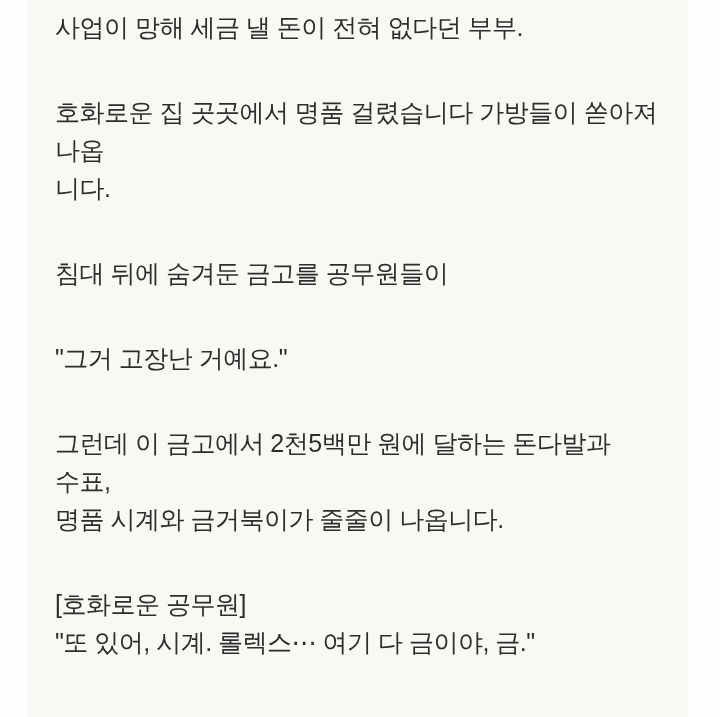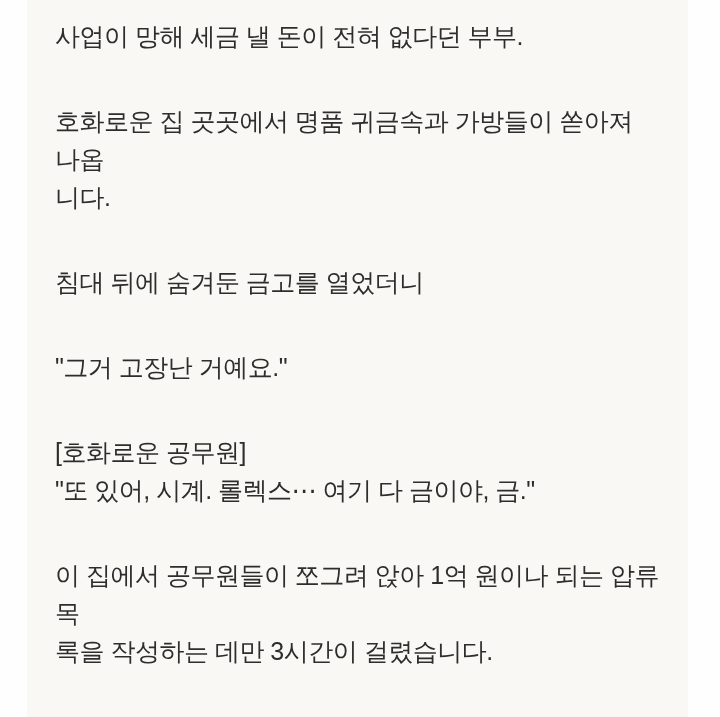--- a/index.html
+++ b/index.html
@@ -22,41 +22,43 @@
     position: absolute;
     top: 0;
     left: 27px;
     width: 661px;
     height: 717px;
     box-sizing: border-box;
     background: #faf8f4; 
     padding: 8px 25px 0 28px;
   }
   .article-paragraph {
-    margin: 9px 0 47px 0;
+    margin: 0 0 47px 0;
     font-size: 25px;
     line-height: 38px;
     font-weight: 400;
     color: #2d2d2d;
     letter-spacing: -0.5px;
     white-space: pre-line; 
     word-break: keep-all;
   }
   .article-paragraph:last-child {
     margin-bottom: 0;
   }
 </style>
 </head>
 <body style="background: rgb(254, 254, 254);">
 
 <div class="page-frame">
   <div class="article-content" style="background: rgb(250, 248, 244); color: rgb(45, 45, 45);">
     <p class="article-paragraph">사업이 망해 세금 낼 돈이 전혀 없다던 부부.</p>
-    <p class="article-paragraph">호화로운 집 곳곳에서 명품 귀금속과 가방들이 쏟아져 나옵
+    <p class="article-paragraph">호화로운 집 곳곳에서 명품 걸렸습니다 가방들이 쏟아져 나옵
 니다.</p>
-    <p class="article-paragraph">침대 뒤에 숨겨둔 금고를 열었더니</p>
+    <p class="article-paragraph">침대 뒤에 숨겨둔 금고를 공무원들이</p>
     <p class="article-paragraph">"그거 고장난 거예요."</p>
+    <p class="article-paragraph">그런데 이 금고에서 2천5백만 원에 달하는 돈다발과 수표,
+명품 시계와 금거북이가 줄줄이 나옵니다.</p>
     <p class="article-paragraph">[호화로운 공무원]
 "또 있어, 시계. 롤렉스⋯ 여기 다 금이야, 금."</p>
     <p class="article-paragraph">이 집에서 공무원들이 쪼그려 앉아 1억 원이나 되는 압류 목
 록을 작성하는 데만 3시간이 걸렸습니다.</p>
   </div>
 </div>
 
 </body></html>

